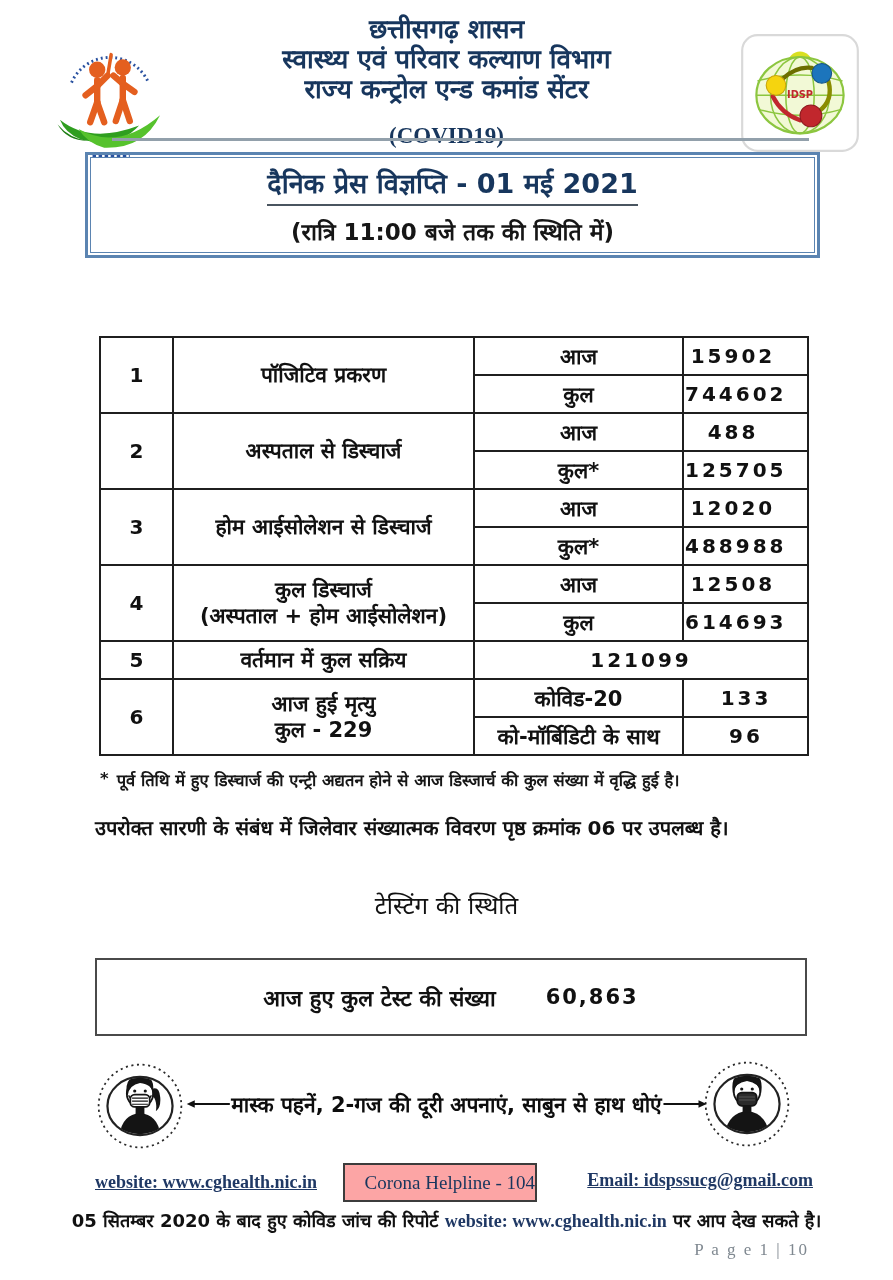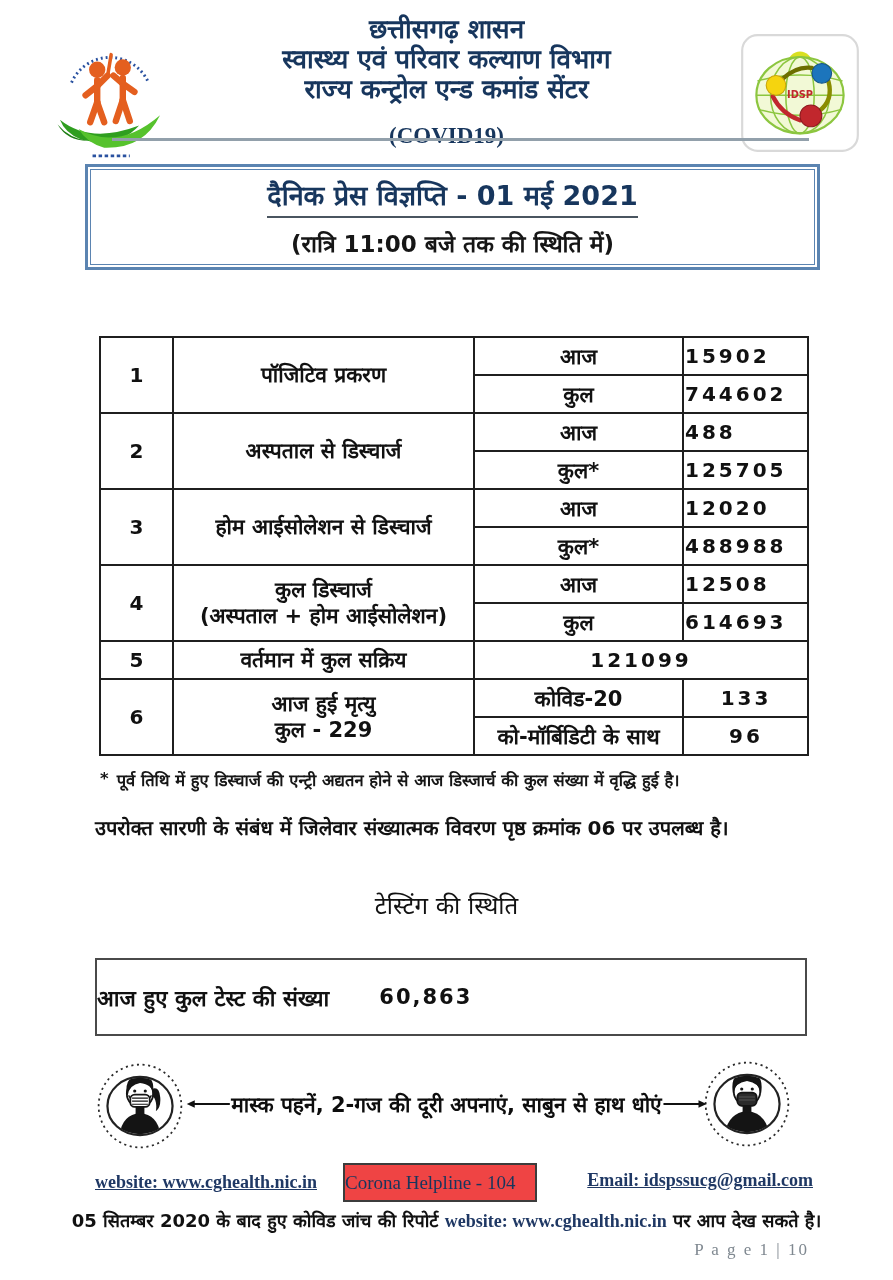--- a/index.html
+++ b/index.html
@@ -12,64 +12,64 @@
   .logo-left{position:absolute;left:46px;top:36px;width:128px;height:128px;}
   .logo-right{position:absolute;left:740px;top:30px;width:120px;height:126px;}
   .header-text{
     position:absolute;left:160px;right:160px;top:14px;text-align:center;
     color:#17365d;font-weight:bold;
   }
   .header-text .h-line{font-size:26px;line-height:30px;}
   .header-text .h-covid{font-family:"Liberation Serif","DejaVu Serif",serif;font-size:23px;line-height:28px;margin-top:18px;}
   .separator{position:absolute;left:112px;width:697px;top:138px;height:3px;background:#92a0ab;}
   
-  .title-box{position:absolute;left:85px;top:164px;width:735px;height:106px;border:3px solid #5b84b1;box-sizing:border-box;}
+  .title-box{position:absolute;left:85px;top:152px;width:735px;height:106px;border:3px solid #5b84b1;box-sizing:border-box;}
   .title-box-inner{position:absolute;inset:2px;border:1px solid #5b84b1;display:flex;flex-direction:column;justify-content:center;align-items:center;gap:9px;}
   .doc-title{
     color:#17365d;font-size:27px;font-weight:bold;
     border-bottom:2px solid #4a5560;padding-bottom:3px;
   }
   .doc-subtitle{color:#161616;font-size:23px;font-weight:600;}
   
   .stats{position:absolute;left:99px;top:336px;}
   table.grid{border-collapse:collapse;table-layout:fixed;width:708px;}
   table.grid td{border:2px solid #1f1f1f;height:38px;vertical-align:middle;box-sizing:border-box;}
   td.sno{text-align:center;font-weight:bold;font-size:20px;}
   td.desc{text-align:center;font-weight:bold;font-size:21px;line-height:26px;}
   td.lbl{text-align:center;font-weight:bold;font-size:21px;}
-  td.val{text-align:left;padding-right:26px;font-weight:bold;font-size:20px;letter-spacing:3px;}
+  td.val{text-align:center;padding-right:26px;font-weight:bold;font-size:20px;letter-spacing:3px;}
   td.val-center{text-align:center;padding-right:0;}
   td.val-merged{text-align:center;font-weight:bold;font-size:20px;letter-spacing:3px;}
   
   .footnote{position:absolute;left:88px;top:768px;width:730px;font-size:16.5px;font-weight:bold;color:#161616;margin-left:12px;}
   .footnote .mark{display:inline-block;transform:translateY(-2px);margin-right:8px;}
   .district-note{position:absolute;left:95px;top:814px;width:715px;font-size:20px;font-weight:bold;color:#111;}
   
   .testing-heading{position:absolute;left:0;right:0;top:888px;text-align:center;font-size:24px;font-weight:normal;color:#111;}
   .test-box{
     position:absolute;left:95px;top:958px;width:712px;height:78px;border:2px solid #4a4a4a;
-    box-sizing:border-box;display:flex;align-items:center;gap:50px;
+    box-sizing:border-box;display:flex;justify-content:center;align-items:center;gap:50px;
   }
   .test-label{font-size:22px;font-weight:bold;}
   .test-value{font-size:21px;font-weight:bold;letter-spacing:2px;}
   
   .mask-icon-left{position:absolute;left:96px;top:1062px;width:88px;height:88px;}
   .mask-icon-right{position:absolute;left:703px;top:1060px;width:88px;height:88px;}
   .advisory{position:absolute;left:186px;right:186px;top:1090px;display:flex;justify-content:center;align-items:center;}
   .advisory-text{font-size:21px;font-weight:bold;white-space:nowrap;color:#0d0d0d;}
   
   .link{
     font-family:"Liberation Serif","DejaVu Serif",serif;font-weight:bold;color:#1f3864;
     text-decoration:underline;font-size:18px;
   }
   .website-link{position:absolute;left:95px;top:1172px;}
   .email-link{position:absolute;right:80px;top:1170px;}
   .helpline-box{
-    position:absolute;left:343px;top:1163px;width:194px;height:39px;background:#ef4444;
-    border:2px solid #3c3c3c;box-sizing:border-box;display:flex;align-items:center;justify-content:flex-start;
+    position:absolute;left:343px;top:1163px;width:194px;height:39px;background:#fca5a5;
+    border:2px solid #3c3c3c;box-sizing:border-box;display:flex;align-items:center;justify-content:flex-end;
   }
   .helpline-text{font-family:"Liberation Serif","DejaVu Serif",serif;font-size:19px;color:#17365d;}
   .report-line{position:absolute;left:40px;right:40px;top:1208px;text-align:center;font-size:18px;font-weight:bold;color:#111;white-space:nowrap;}
   .report-line .rl-link{font-family:"Liberation Serif","DejaVu Serif",serif;color:#1f3864;font-size:18px;}
   .page-label{
     position:absolute;right:84px;top:1240px;font-family:"Liberation Serif","DejaVu Serif",serif;
     font-size:17px;color:#7f8890;letter-spacing:2px;
   }
 </style>
 </head>

